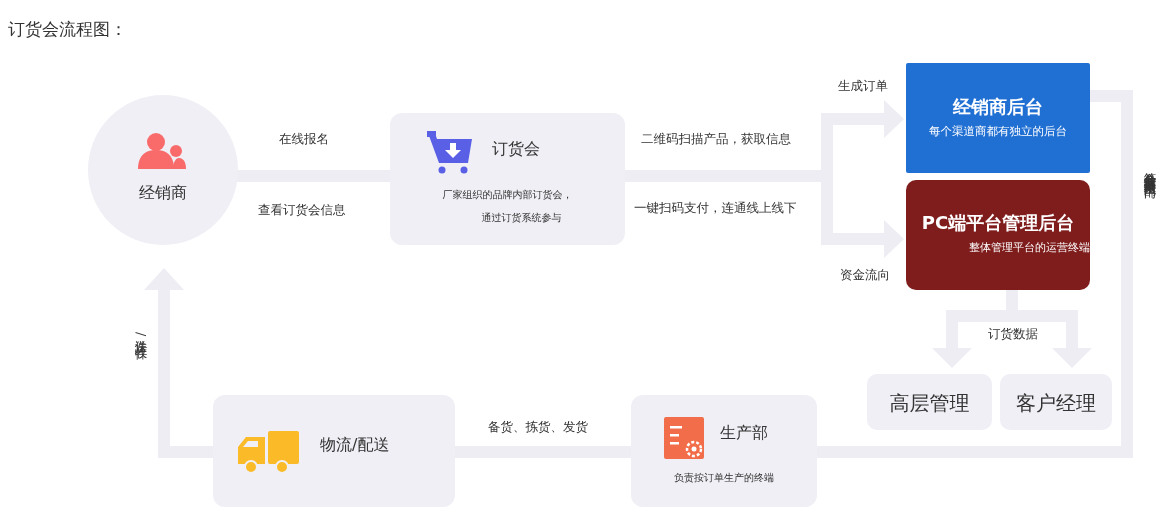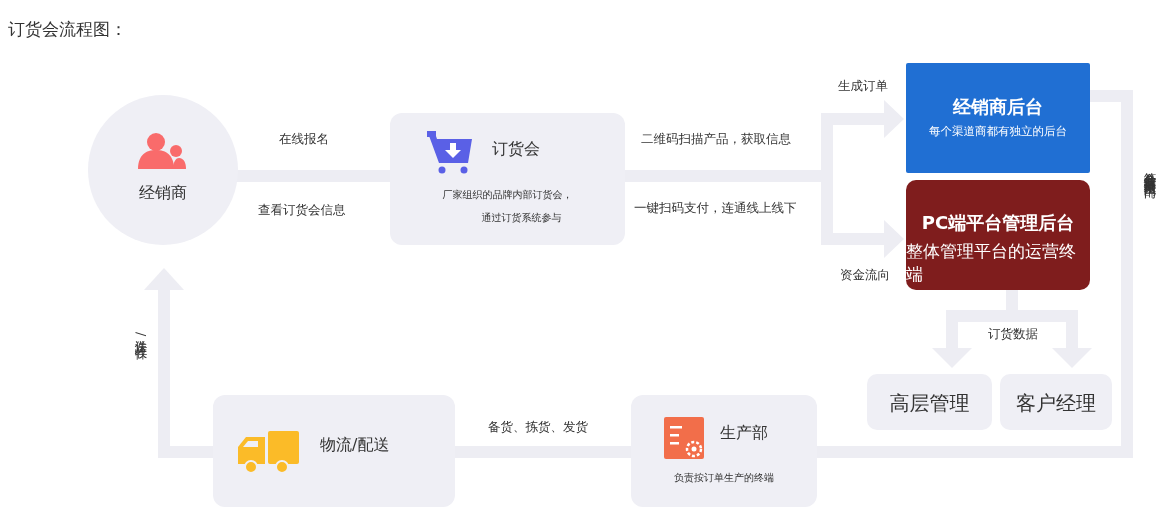--- a/index.html
+++ b/index.html
@@ -85,21 +85,21 @@
   <div class="abs sub" style="left:0;right:0;top:98px;text-align:center;padding-left:28px;">通过订货系统参与</div>
 </div>
 
 <div class="abs" style="left:906px;top:63px;width:184px;height:110px;background:#206fd3;border-radius:2px;">
   <div class="abs" style="left:0;right:0;top:32px;text-align:center;color:#fff;font-size:18px;font-weight:bold;">经销商后台</div>
   <div class="abs" style="left:0;right:0;top:61px;text-align:center;color:#fff;font-size:11.5px;">每个渠道商都有独立的后台</div>
 </div>
 
 <div class="abs" style="left:906px;top:180px;width:184px;height:110px;background:#7f1d1d;border-radius:10px;">
   <div class="abs" style="left:0;right:0;top:31px;text-align:center;color:#fff;font-size:18px;font-weight:bold;">PC端平台管理后台</div>
-  <div class="abs" style="left:0;right:0;top:60px;text-align:left;color:#fff;font-size:17px;">整体管理平台的运营终端</div>
+  <div class="abs" style="left:0;right:0;top:60px;text-align:right;color:#fff;font-size:11px;">整体管理平台的运营终端</div>
 </div>
 
 <div class="card" style="left:867px;top:374px;width:112px;height:56px;border-radius:10px;padding-left:13px;">
   <div class="abs" style="left:0;right:0;top:16px;text-align:center;font-size:20px;color:#333;">高层管理</div>
 </div>
 
 <div class="card" style="left:1000px;top:374px;width:112px;height:56px;border-radius:10px;">
   <div class="abs" style="left:0;right:0;top:16px;text-align:center;font-size:20px;color:#333;">客户经理</div>
 </div>
 

